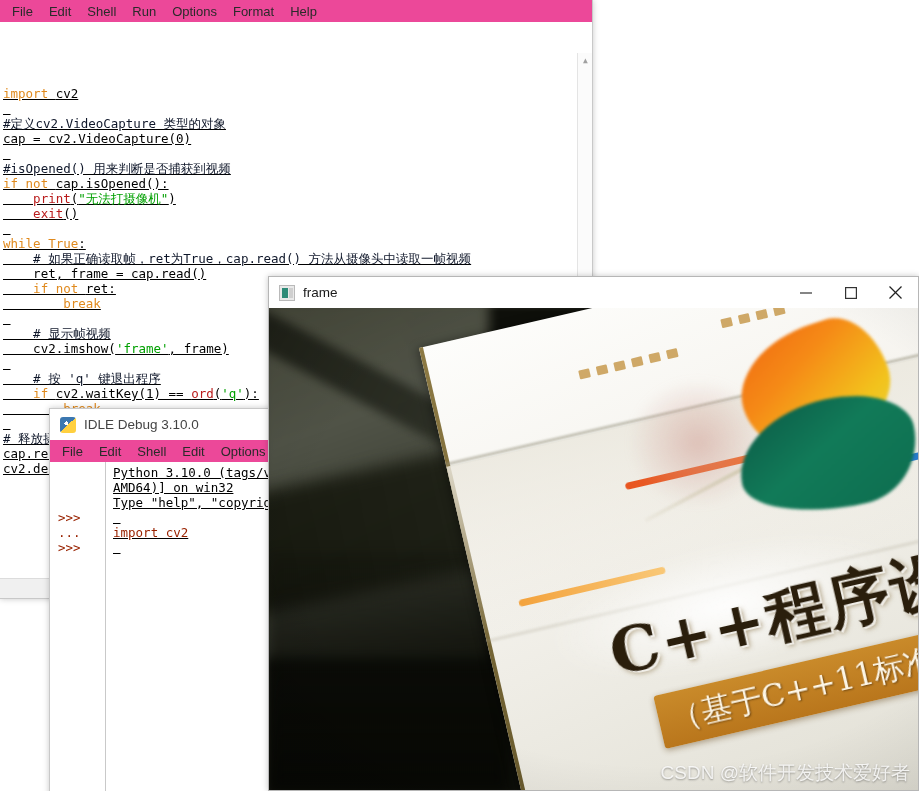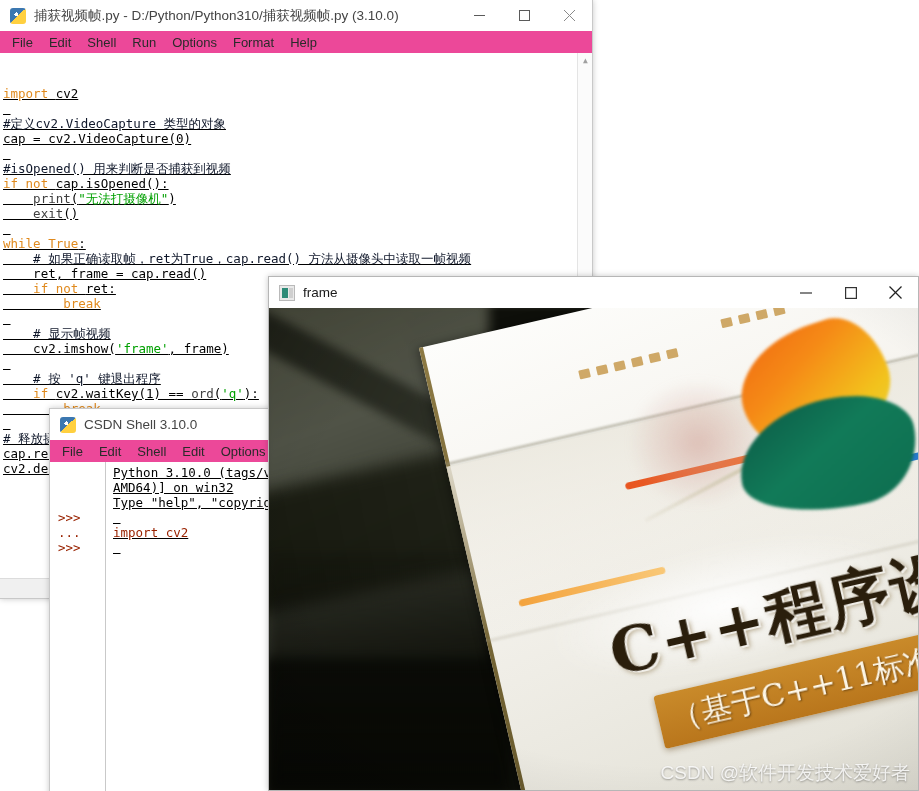--- a/index.html
+++ b/index.html
@@ -75,21 +75,21 @@
     line-height: 15px;
     white-space: pre;
     color: #000000;
     padding: 3px 0 0 3px;
     box-sizing: border-box;
   }
   .codearea .ln { height:15px;text-decoration:underline; }
   .kw   { color:#e08a1e; }
   .cmt  { color:#0f172a; }
   .str  { color:#00a000; }
-  .bi   { color:#404040; }
+  .bi   { color:#b91c1c; }
   .prm  { color:#992200; }
 
   
   .vscroll {
     position:absolute; top:0; right:0; width:15px; bottom:0;
     background:#fbfbfb; border-left:1px solid #e4e4e4; box-sizing:border-box;
   }
   .vscroll .arrow { position:absolute; left:0; width:15px; height:14px;
       display:flex; align-items:center; justify-content:center; color:#a0a0a0; font-size:8px;}
   .vscroll .up { top:0; }
@@ -272,42 +272,20 @@
     font-size:12.5px; line-height:15px; white-space:pre; color:#000;
   }
 </style>
 </head>
 <body>
 
 <div id="root">
 
   <div class="win" id="editor-win">
 
-    <div class="titlebar">
-      <span class="title-ico pyico"></span>
-      <span class="title-text">捕获视频帧.py - D:/Python/Python310/捕获视频帧.py (3.10.0)</span>
-      <div class="winbtns">
-        <div class="winbtn">
-          <svg width="11" height="11" viewBox="0 0 11 11">
-              <line x1="0" y1="5.5" x2="11" y2="5.5" stroke="#5a5a5a" stroke-width="1"></line>
-            </svg>
-        </div>
-        <div class="winbtn">
-          <svg width="11" height="11" viewBox="0 0 11 11">
-              <rect x="0.5" y="0.5" width="10" height="10" fill="none" stroke="#5a5a5a" stroke-width="1"></rect>
-            </svg>
-        </div>
-        <div class="winbtn">
-          <svg width="11" height="11" viewBox="0 0 11 11">
-              <line x1="0" y1="0" x2="11" y2="11" stroke="#8a8a8a" stroke-width="1"></line>
-              <line x1="11" y1="0" x2="0" y2="11" stroke="#8a8a8a" stroke-width="1"></line>
-            </svg>
-        </div>
-      </div>
-    </div>
 
     <div class="menubar">
       <span class="menuitem">File</span>
       <span class="menuitem">Edit</span>
       <span class="menuitem">Shell</span>
       <span class="menuitem">Run</span>
       <span class="menuitem">Options</span>
       <span class="menuitem">Format</span>
       <span class="menuitem">Help</span>
     </div>
@@ -321,21 +299,21 @@
       </div>
     </div>
 
     <div class="statusbar"></div>
   </div>
 
   <div class="win" id="shell-win">
 
     <div class="titlebar">
       <span class="title-ico pyico"></span>
-      <span class="title-text">CSDN Shell 3.10.0</span>
+      <span class="title-text">IDLE Debug 3.10.0</span>
     </div>
 
     <div class="menubar">
       <span class="menuitem">File</span>
       <span class="menuitem">Edit</span>
       <span class="menuitem">Shell</span>
       <span class="menuitem">Edit</span>
       <span class="menuitem">Options</span>
     </div>
 

